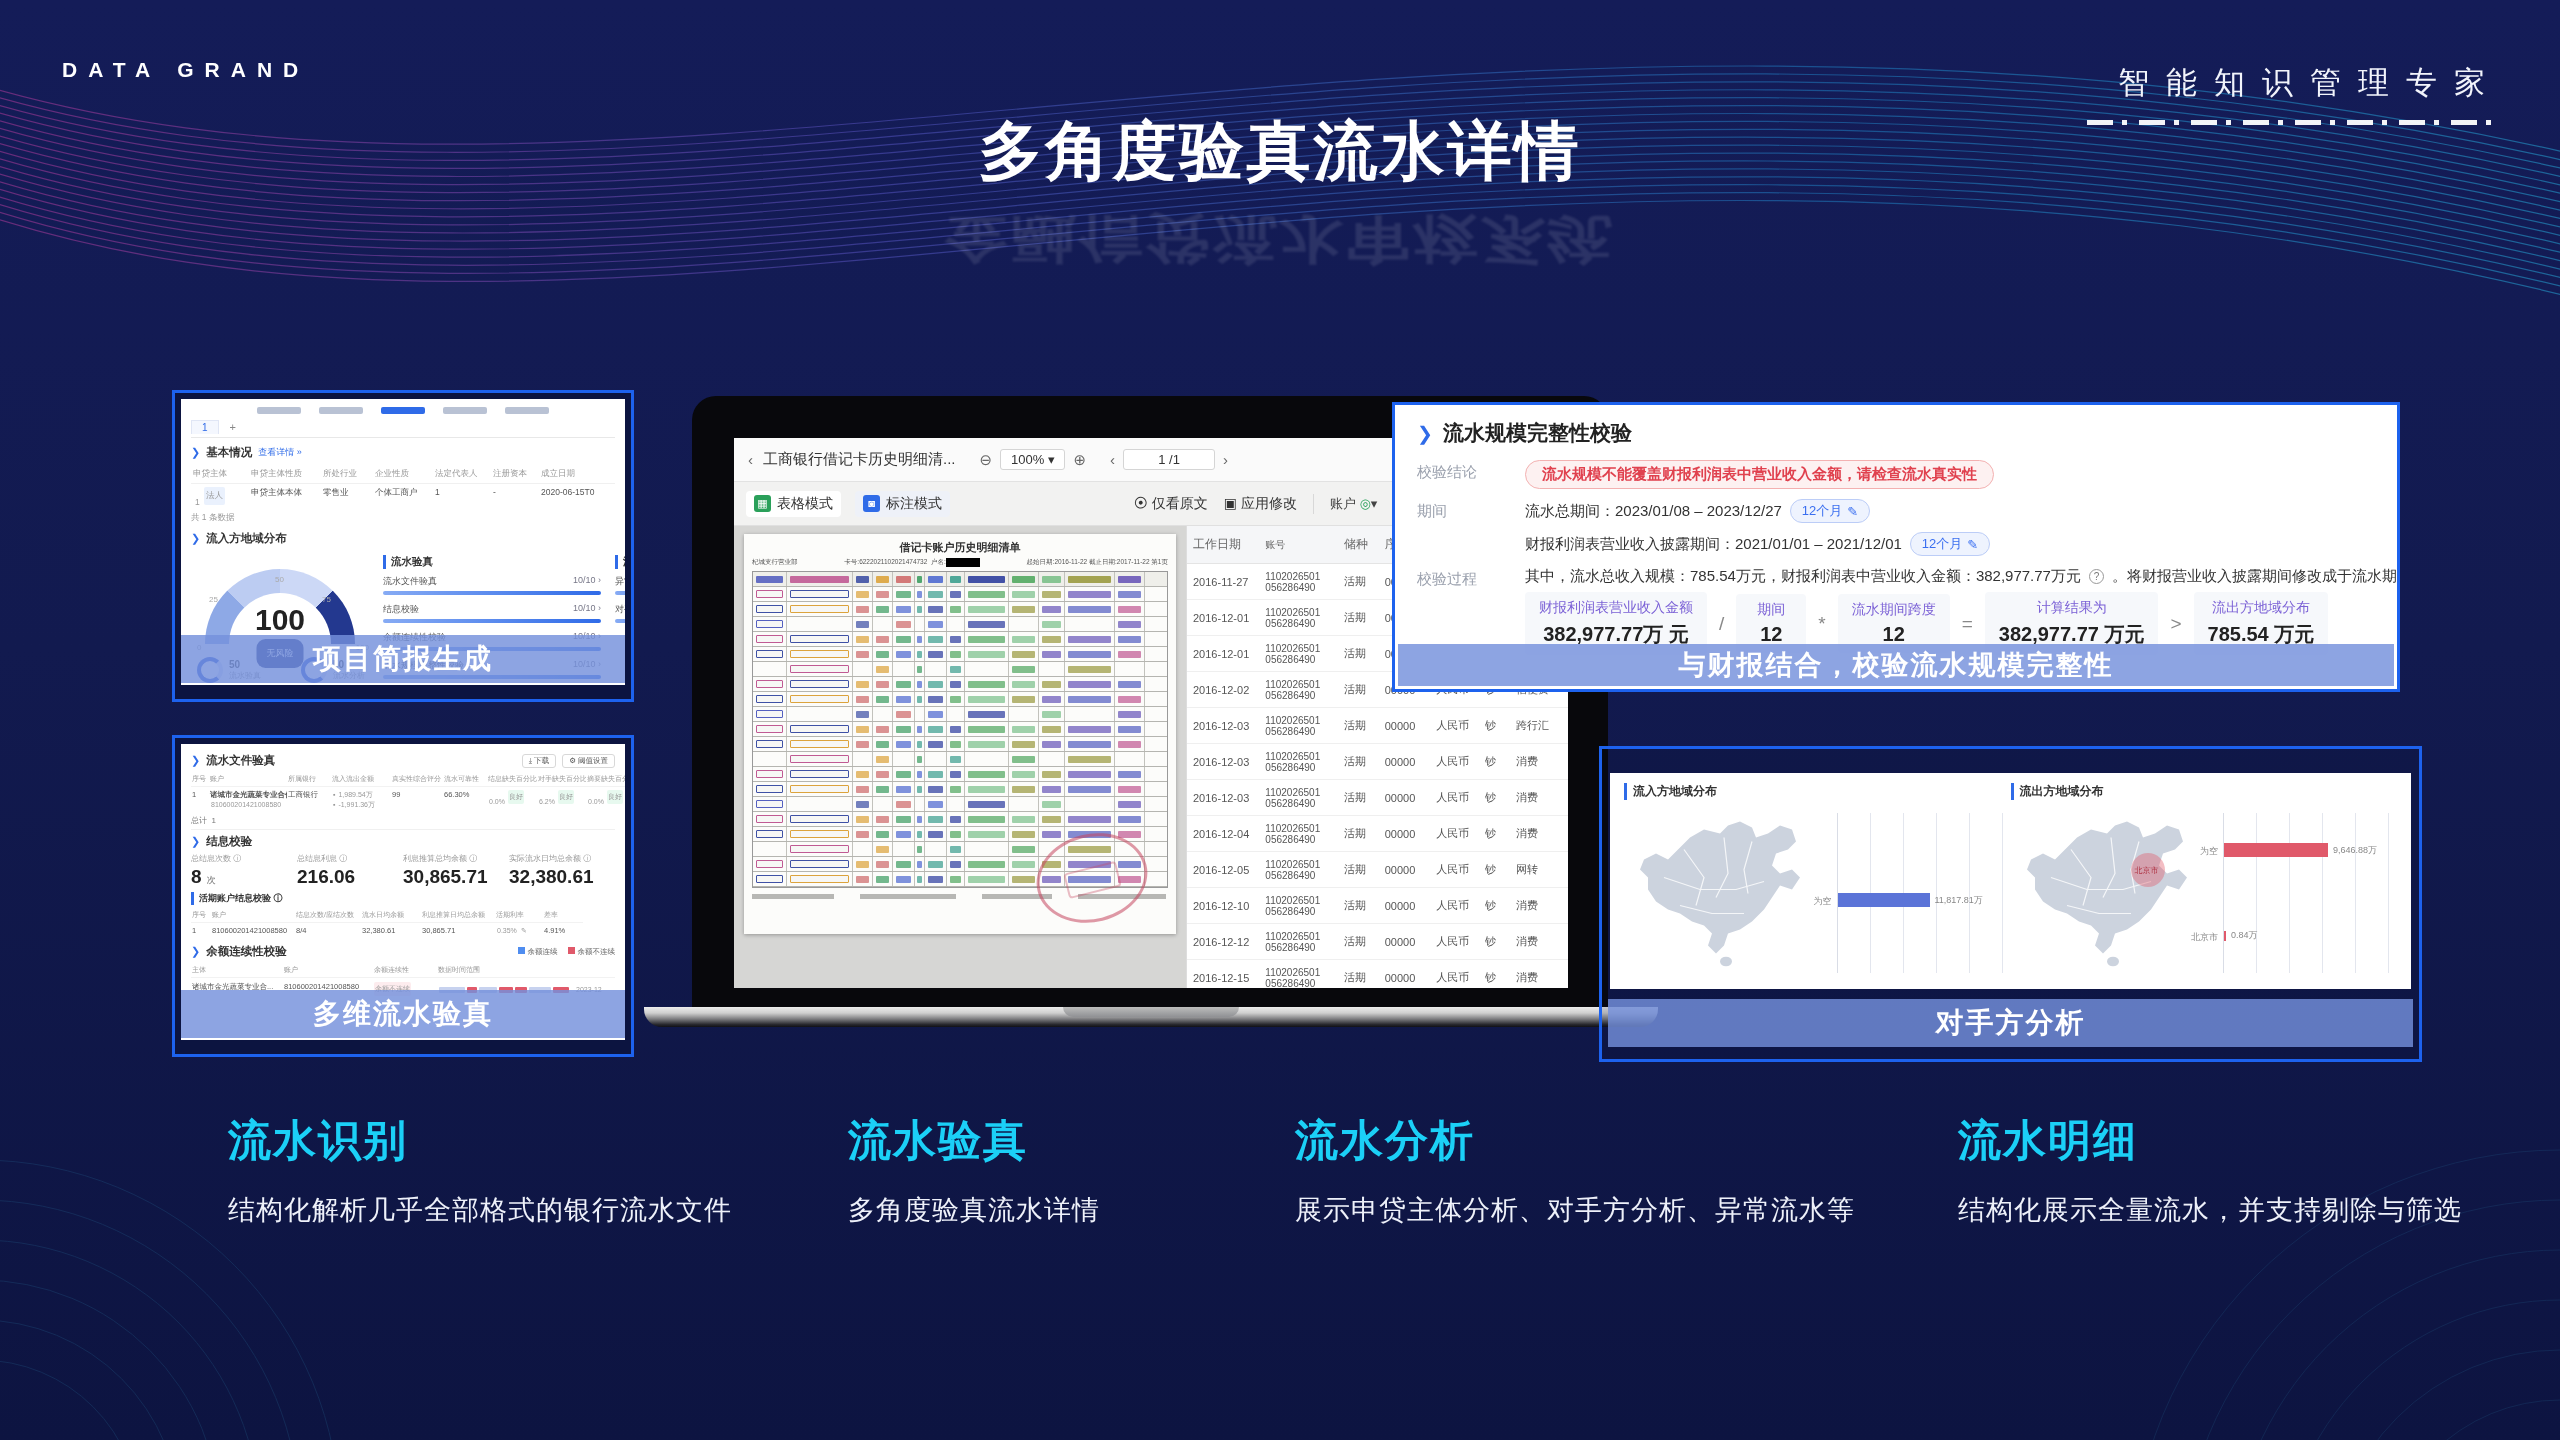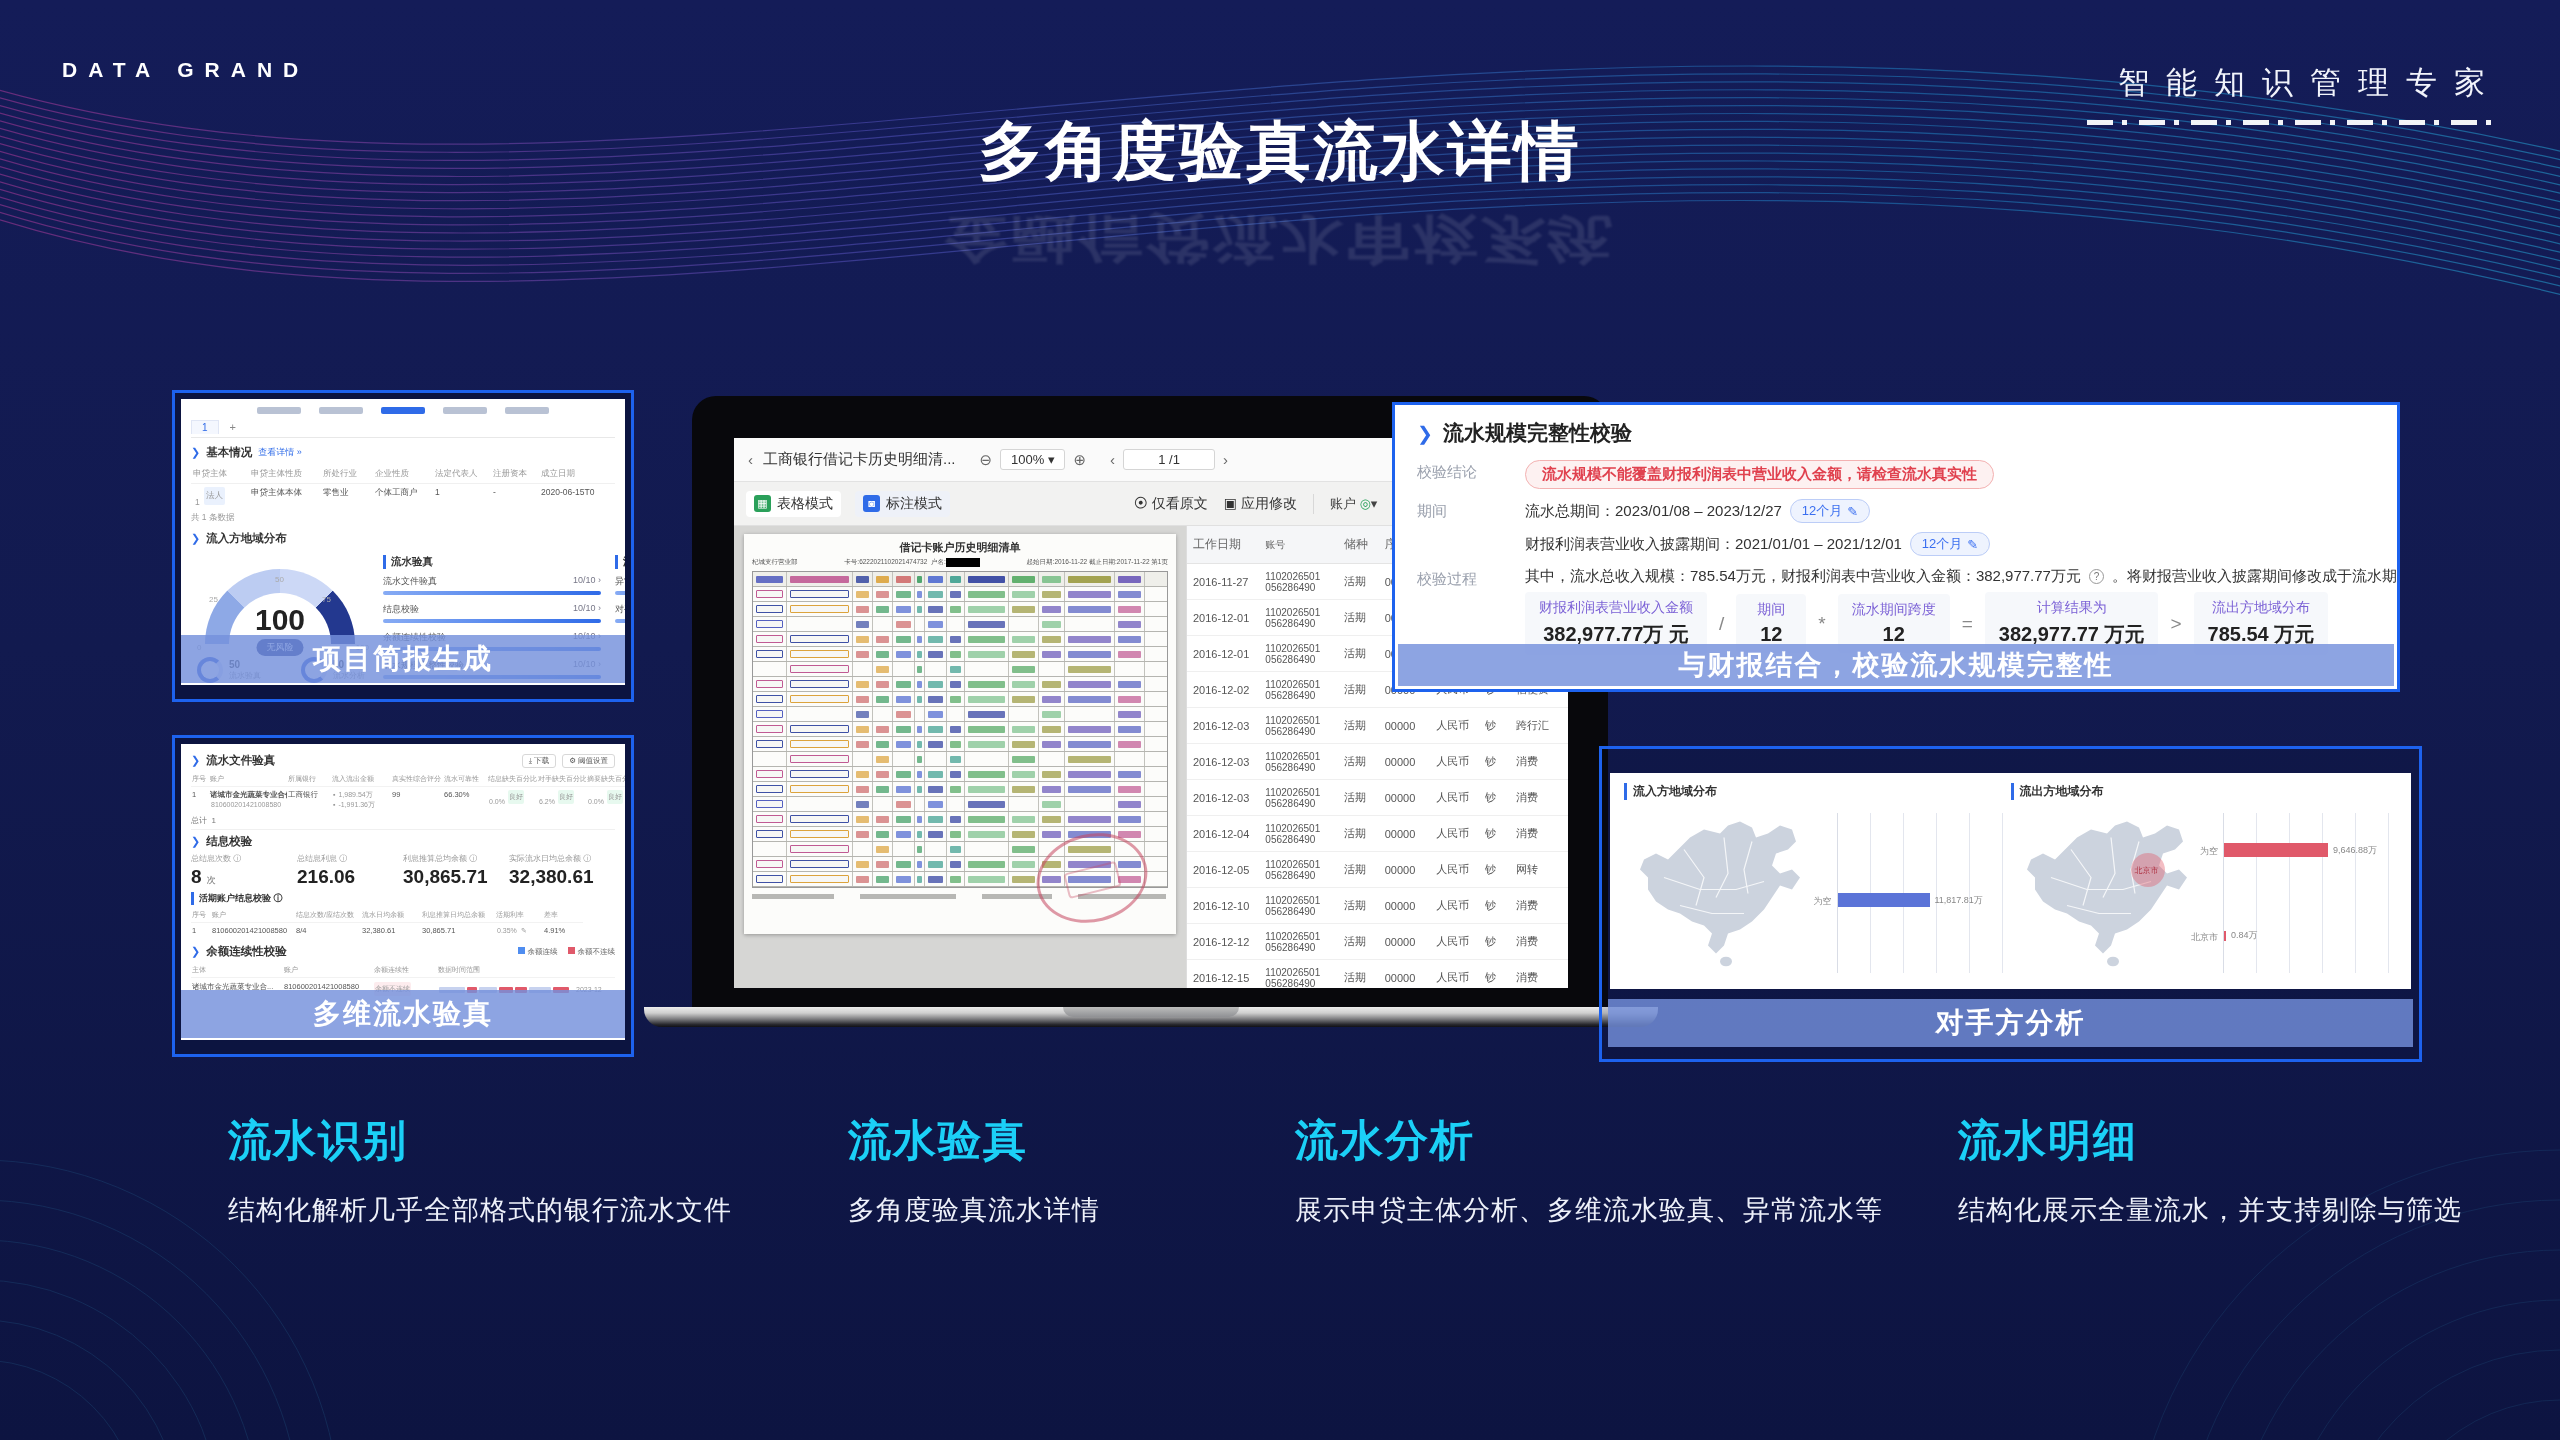--- a/index.html
+++ b/index.html
@@ -95,21 +95,21 @@
   .b-grid span.v{color:#555;border-top:1px solid #f0f0f0;}
   .tagblue{display:inline-block;font-size:8px;color:#2f6be8;background:#eaf1fd;border-radius:2px;padding:0 3px;}
   .b-total{font-size:8.5px;color:#999;margin:2px 0 2px;}
   .b-flex{display:flex;gap:14px;}
   .gauge-wrap{position:relative;width:178px;height:128px;flex:none;}
   .gauge{position:absolute;left:14px;top:18px;width:150px;height:75px;border-radius:150px 150px 0 0;
     background:conic-gradient(from 270deg at 50% 100%, #8ea9e6 0deg 45deg, #bcccf2 45deg 90deg, #ccd8f6 90deg 135deg, #23388f 135deg 180deg);}
   .gauge::after{content:"";position:absolute;left:24px;top:24px;width:102px;height:51px;border-radius:102px 102px 0 0;background:#fff;}
   .gauge-val{position:absolute;left:0;width:178px;top:52px;text-align:center;font-size:30px;font-weight:bold;color:#222;z-index:2;}
   .gauge-pill{position:absolute;left:50%;transform:translateX(-50%);top:88px;background:#1d2f7e;color:#fff;
-    font-size:9px;border-radius:9px;padding:2px 10px;z-index:2;white-space:nowrap;}
+    font-size:9px;border-radius:9px;padding:8px 10px;z-index:2;white-space:nowrap;}
   .gtick{position:absolute;font-size:8px;color:#aaa;}
   .gt0{left:6px;top:92px;} .gt25{left:18px;top:44px;} .gt50{left:84px;top:24px;} .gt75{right:38px;top:44px;} .gt100{right:0px;top:92px;}
   .rings{position:absolute;left:6px;top:106px;display:flex;gap:40px;z-index:2;}
   .ring-item{display:flex;gap:6px;align-items:center;}
   .ring{width:26px;height:26px;border-radius:50%;border:4px solid #2f5bd8;border-right-color:#dbe3f7;flex:none;}
   .ring-v{font-size:10px;color:#444;font-weight:bold;}
   .ring-l{font-size:8px;color:#999;}
   .b-col{width:218px;flex:none;}
   .b-colh{font-size:10.5px;font-weight:bold;color:#333;border-left:3px solid #2f6be8;padding-left:5px;margin:4px 0 6px;}
   .b-item{margin-bottom:8px;}
@@ -1610,20 +1610,20 @@
   <div class="feature" style="left:228px;">
     <div class="f-title">流水识别</div>
     <div class="f-desc">结构化解析几乎全部格式的银行流水文件</div>
   </div>
   <div class="feature" style="left:848px;">
     <div class="f-title">流水验真</div>
     <div class="f-desc">多角度验真流水详情</div>
   </div>
   <div class="feature" style="left:1295px;">
     <div class="f-title">流水分析</div>
-    <div class="f-desc">展示申贷主体分析、多维流水验真、异常流水等</div>
+    <div class="f-desc">展示申贷主体分析、对手方分析、异常流水等</div>
   </div>
   <div class="feature" style="left:1958px;">
     <div class="f-title">流水明细</div>
     <div class="f-desc">结构化展示全量流水，并支持剔除与筛选</div>
   </div>
 
 </div>
 
 </body></html>

